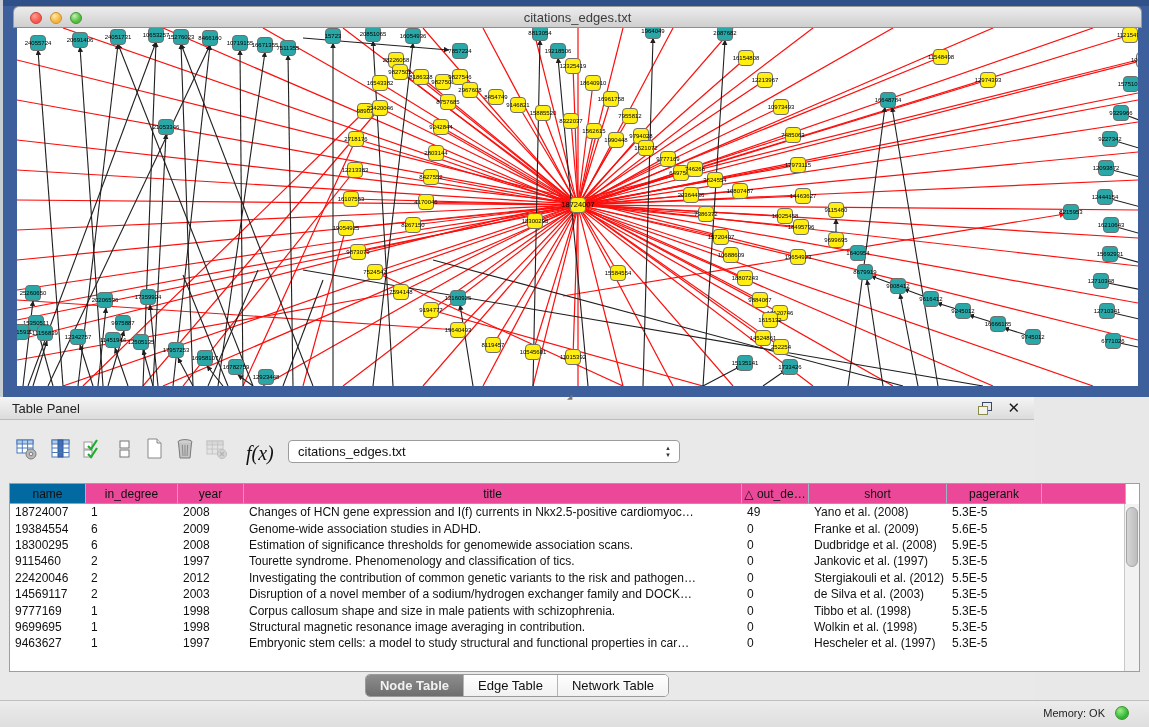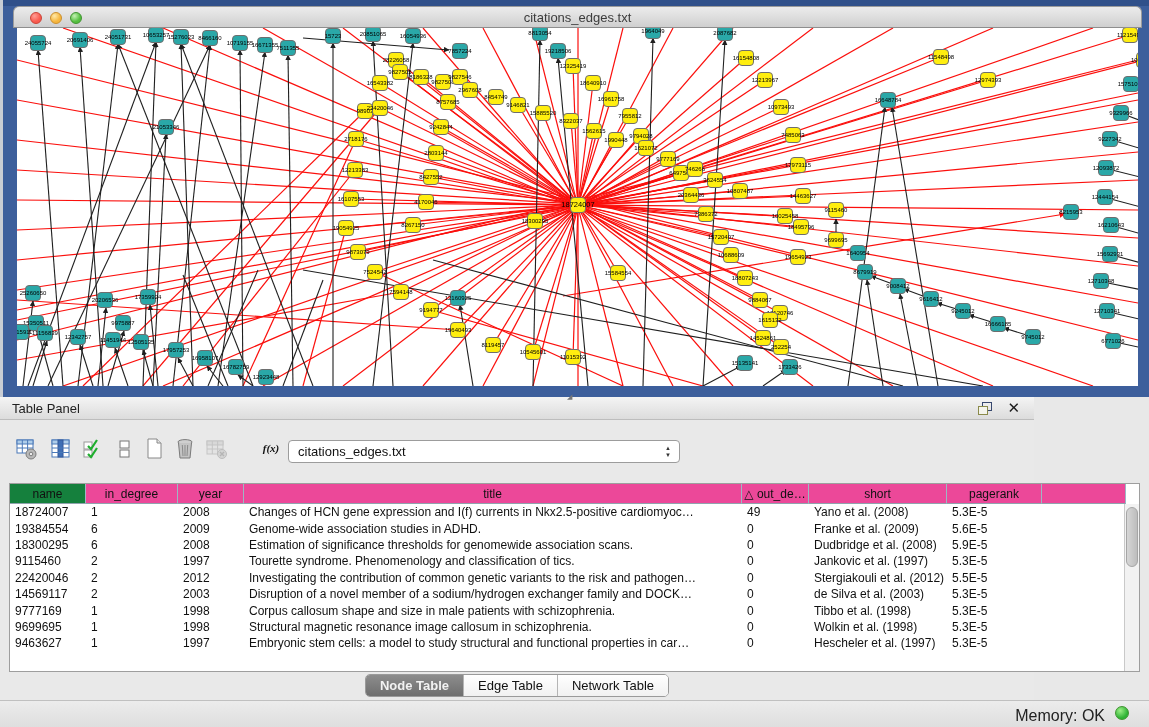--- a/index.html
+++ b/index.html
@@ -25,47 +25,47 @@
   #panel-header{position:absolute;left:0;top:0;width:100%;height:23px;
     background:linear-gradient(#f4f4f4,#dcdcdc);border-bottom:1px solid #bdbdbd;box-sizing:border-box;}
   #panel-header .ph-title{position:absolute;left:12px;top:4px;font-size:13px;color:#222;}
   #float-icon{position:absolute;right:42px;top:5px;width:14px;height:13px;cursor:pointer;}
   #float-icon .sq1{position:absolute;left:4px;top:0;width:8px;height:7px;border:1px solid #37486e;}
   #float-icon .sq2{position:absolute;left:0;top:4px;width:8px;height:7px;border:1px solid #8a8a4a;background:#f4f4ec;}
   #close-icon{position:absolute;right:14px;top:2px;font-size:15px;font-weight:bold;color:#1a1a1a;cursor:pointer;}
 
   #toolbar{position:absolute;left:0;top:32px;width:100%;height:46px;}
   .tbtn{position:absolute;top:8px;width:26px;height:28px;text-align:center;cursor:pointer;}
-  .fx{font-family:"Liberation Serif","DejaVu Serif",serif;font-style:italic;font-weight:bold;font-size:11px;color:#111;padding-top:5px;margin-left:12px;}
+  .fx{font-family:"Liberation Serif","DejaVu Serif",serif;font-style:italic;font-weight:normal;font-size:20px;color:#111;padding-top:5px;}
   #combo{position:absolute;left:288px;top:11px;width:392px;height:23px;background:#fff;
     border:1px solid #9c9c9c;border-radius:4px;box-sizing:border-box;cursor:pointer;}
   #combo .cval{position:absolute;left:9px;top:3px;font-size:13px;color:#111;}
   #combo .arrows{position:absolute;right:8px;top:4px;font-size:6px;line-height:7px;color:#333;}
 
   #table-box{position:absolute;left:9px;top:86px;width:1131px;height:189px;background:#fff;
     border:1px solid #9e9e9e;box-sizing:border-box;}
   table{border-collapse:separate;border-spacing:0;table-layout:fixed;width:1116px;font-size:12px;color:#111;}
   th{height:20px;background:#ec4899;border-right:1px solid #9db7c4;border-bottom:1px solid #8fa3ad;
     font-weight:normal;text-align:center;overflow:hidden;white-space:nowrap;padding:0 2px;box-sizing:border-box;}
-  th.gray{background:#15803d;}
+  th.gray{background:#0369a1;}
   td{height:16.4px;padding:0 0 0 5px;overflow:hidden;white-space:nowrap;text-overflow:ellipsis;box-sizing:border-box;}
   #vscroll{position:absolute;right:0;top:20px;width:14px;height:167px;background:#f2f2f2;border-left:1px solid #c9c9c9;}
   #vscroll .thumb{position:absolute;left:1px;top:3px;width:10px;height:58px;background:linear-gradient(90deg,#d6d6d6,#bdbdbd);
     border:1px solid #a5a5a5;border-radius:6px;}
 
   #tabs{position:absolute;left:0;top:277px;width:100%;height:24px;text-align:center;}
   #seg{display:inline-block;border:1px solid #9a9a9a;border-radius:5px;overflow:hidden;background:#fff;height:21px;}
   .seg-btn{display:inline-block;height:21px;line-height:21px;padding:0 14px;font-size:13px;color:#111;
     background:linear-gradient(#ffffff,#f1f1f1);border-right:1px solid #b5b5b5;cursor:pointer;vertical-align:top;}
   .seg-btn:last-child{border-right:none;}
   .seg-btn.active{background:linear-gradient(#8d8d8d,#6e6e6e);color:#f2f2f2;font-weight:bold;}
 
   #statusbar{position:absolute;left:0;top:700px;width:1149px;height:27px;
     background:linear-gradient(#ececec,#dedede);border-top:1px solid #c0c0c0;box-sizing:border-box;}
-  #statusbar .mem{position:absolute;right:44px;top:6px;font-size:16px;color:#222;}
+  #statusbar .mem{position:absolute;right:44px;top:6px;font-size:11px;color:#222;}
   #mem-dot{position:absolute;right:20px;top:5px;width:14px;height:14px;border-radius:50%;
     background:radial-gradient(circle at 35% 30%,#9cef86,#2fb335 65%);border:1px solid #3f9330;box-sizing:border-box;}
   .grip{position:absolute;left:567px;top:-3px;width:12px;height:6px;color:#777;font-size:7px;line-height:6px;}
 </style>
 </head>
 <body>
 
 <div id="stage">
 
   <div id="net-area">
@@ -929,21 +929,21 @@
               <td>Corpus callosum shape and size in male patients with schizophrenia.</td>
               <td>0</td>
               <td>Tibbo et al. (1998)</td>
               <td>5.3E-5</td>
               <td></td>
             </tr>
             <tr>
               <td>9699695</td>
               <td>1</td>
               <td>1998</td>
-              <td>Structural magnetic resonance image callosum in schizophrenia.</td>
+              <td>Structural magnetic resonance image averaging in contribution.</td>
               <td>0</td>
               <td>Wolkin et al. (1998)</td>
               <td>5.3E-5</td>
               <td></td>
             </tr>
             <tr>
               <td>9463627</td>
               <td>1</td>
               <td>1997</td>
               <td>Embryonic stem cells: a model to study structural and functional properties in car…</td>

